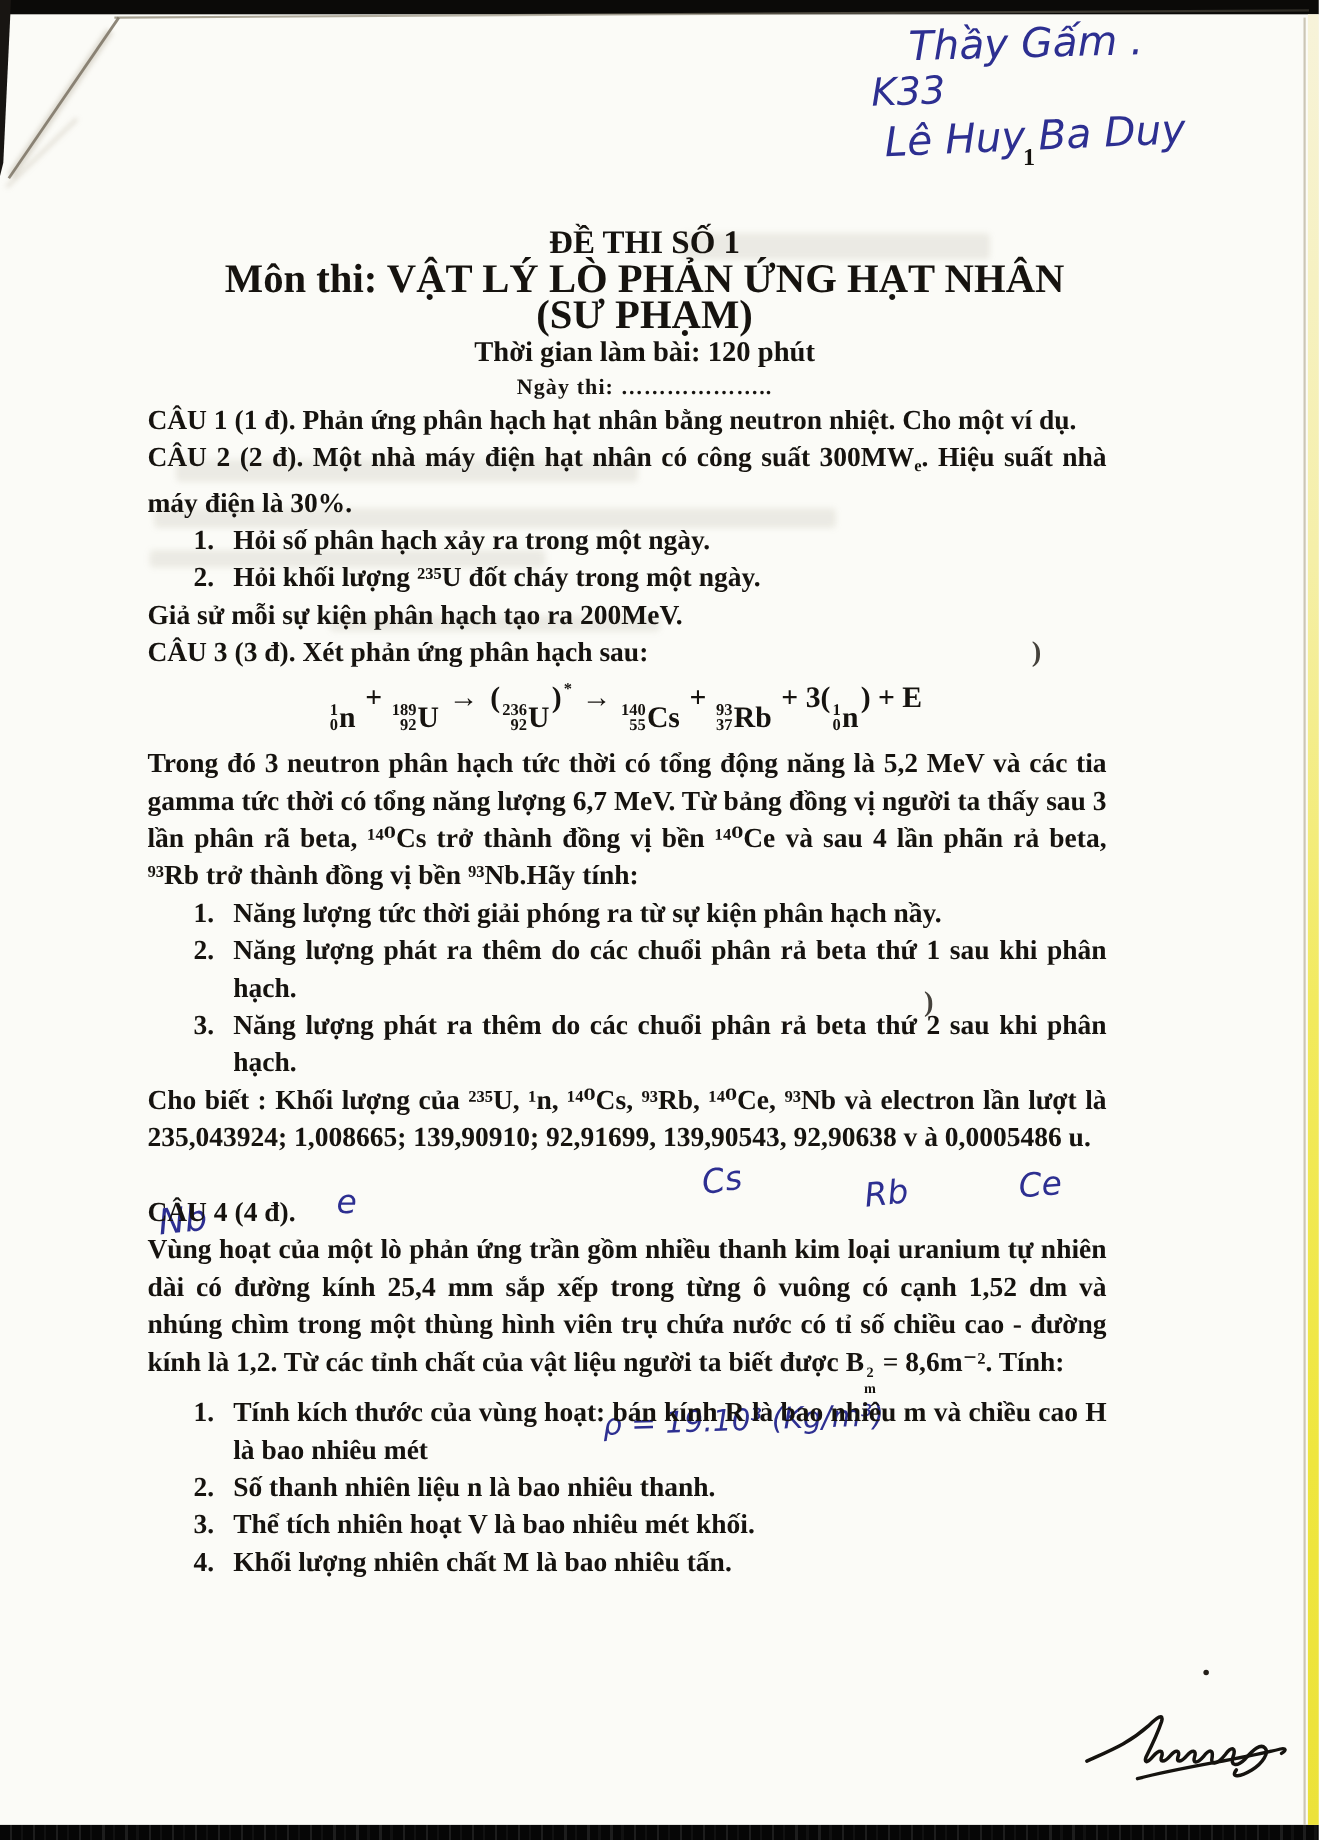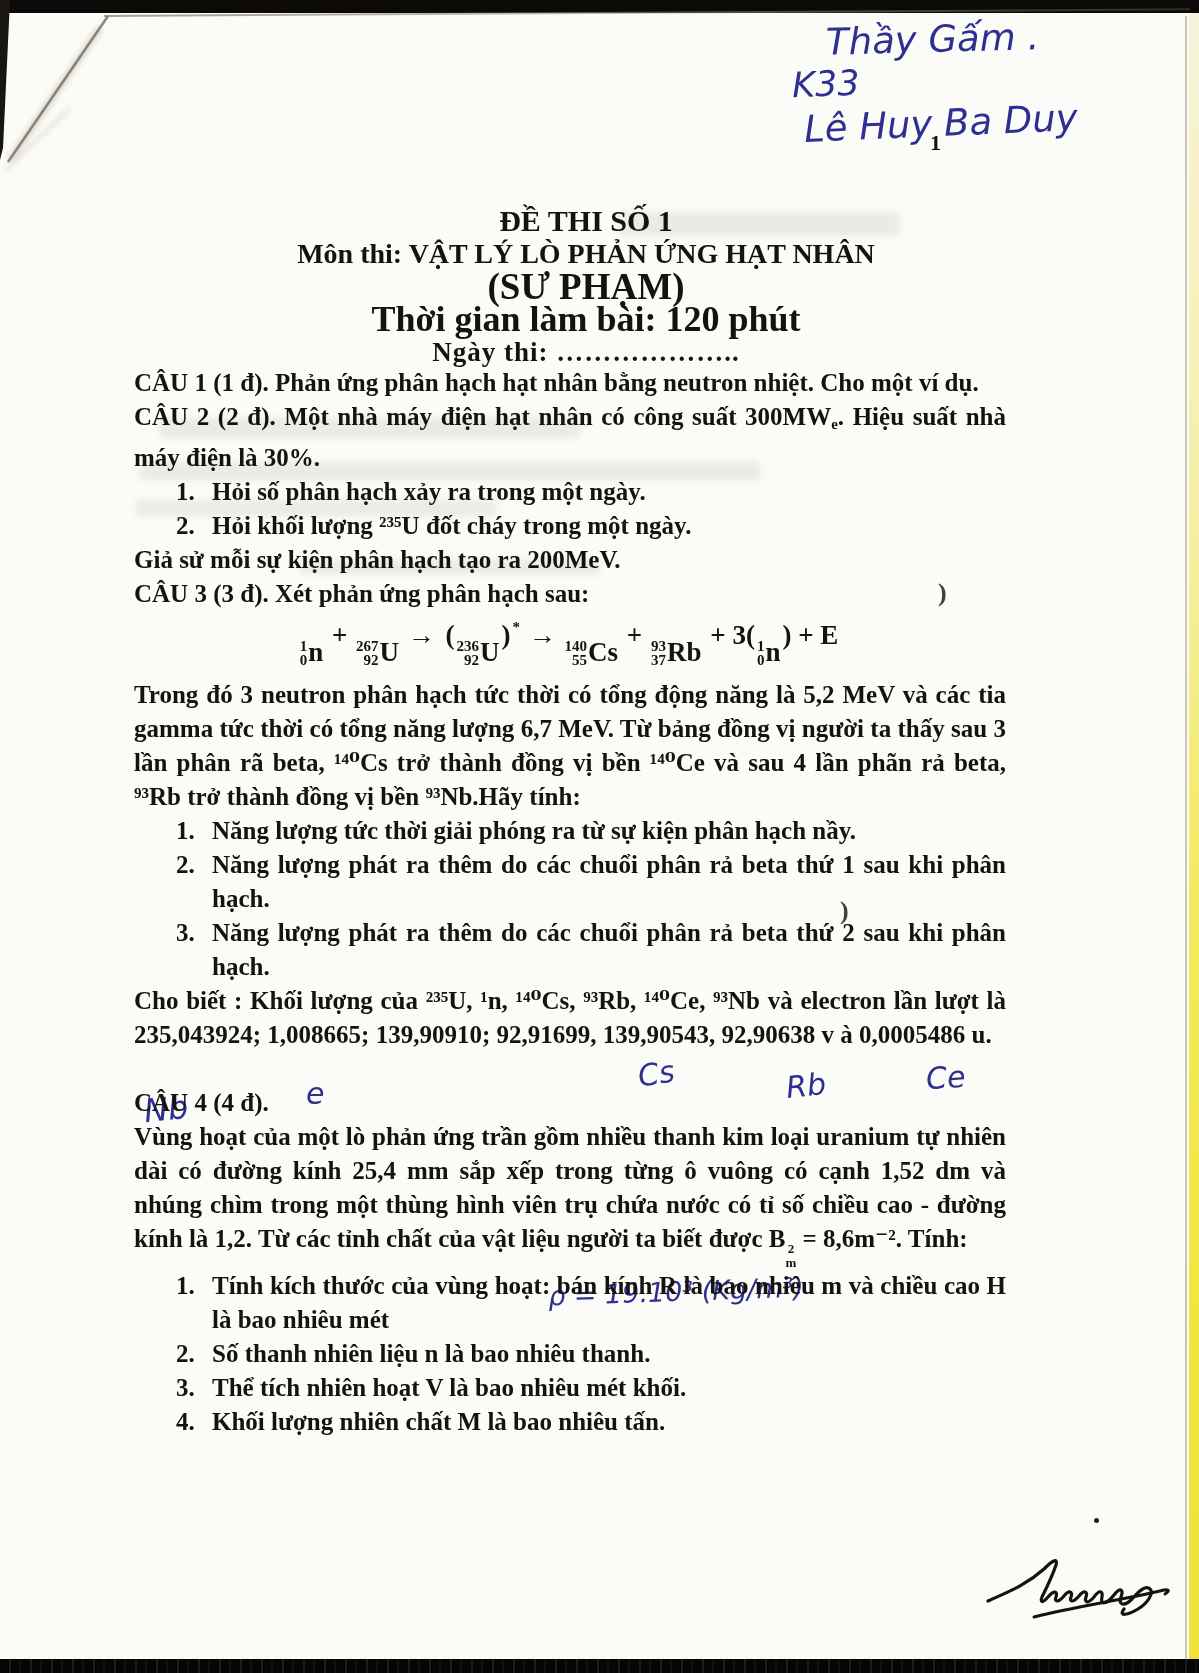--- a/index.html
+++ b/index.html
@@ -18,24 +18,24 @@
         background:linear-gradient(to bottom,#f7f3da 0%,#f5efa8 30%,#f2ea5e 55%,#efe63e 80%,#ece23a 100%);}
   .corner-fold{position:absolute;top:0;left:0;}
   .smudge{position:absolute;background:rgba(125,115,88,0.12);filter:blur(3px);border-radius:4px;}
   .dot{position:absolute;width:5px;height:5px;border-radius:50%;background:#241f18;}
   .stray{position:absolute;color:#45423c;font-size:26px;font-weight:bold;}
 
   
   .header{position:absolute;left:150px;top:204px;width:872px;text-align:center;font-weight:bold;}
   .header div{line-height:33px;}
   .t1{font-size:30px;}
-  .t2{font-size:28px;}
+  .t2{font-size:37px;}
   .t3{font-size:37px;}
-  .t4{font-size:36px;}
-  .t5{font-size:27px;letter-spacing:1px;}
+  .t4{font-size:26px;}
+  .t5{font-size:20px;letter-spacing:1px;}
 
   
   .bodycol{position:absolute;left:134px;top:366px;width:872px;font-size:25px;line-height:34px;font-weight:bold;}
   .bodycol p{margin:0;text-align:justify;}
   .q-label{white-space:nowrap;}
   .note{margin-left:30px;text-align:left;}
   .qhead{text-align:left;}
   .li{display:flex;padding-left:42px;}
   .li .num{flex:0 0 36px;}
   .li .itext{flex:1;text-align:justify;}
@@ -139,21 +139,21 @@
     <p class="qhead"><span class="q-label">CÂU 3 (3 đ).</span> <span>Xét phản ứng phân hạch sau:</span></p>
 
     <div class="eq"><span class="nuc">
           <span class="pres">
             <span>1</span>
             <span>0</span>
           </span>
           <span>n</span>
         </span><span class="op"> + </span><span class="nuc">
           <span class="pres">
-            <span>267</span>
+            <span>189</span>
             <span>92</span>
           </span>
           <span>U</span>
         </span><span class="op"> → </span><span class="op">(</span><span class="nuc">
           <span class="pres">
             <span>236</span>
             <span>92</span>
           </span>
           <span>U</span>
         </span><span class="op">)</span><span class="eq-sup">*</span><span class="op"> → </span><span class="nuc">

